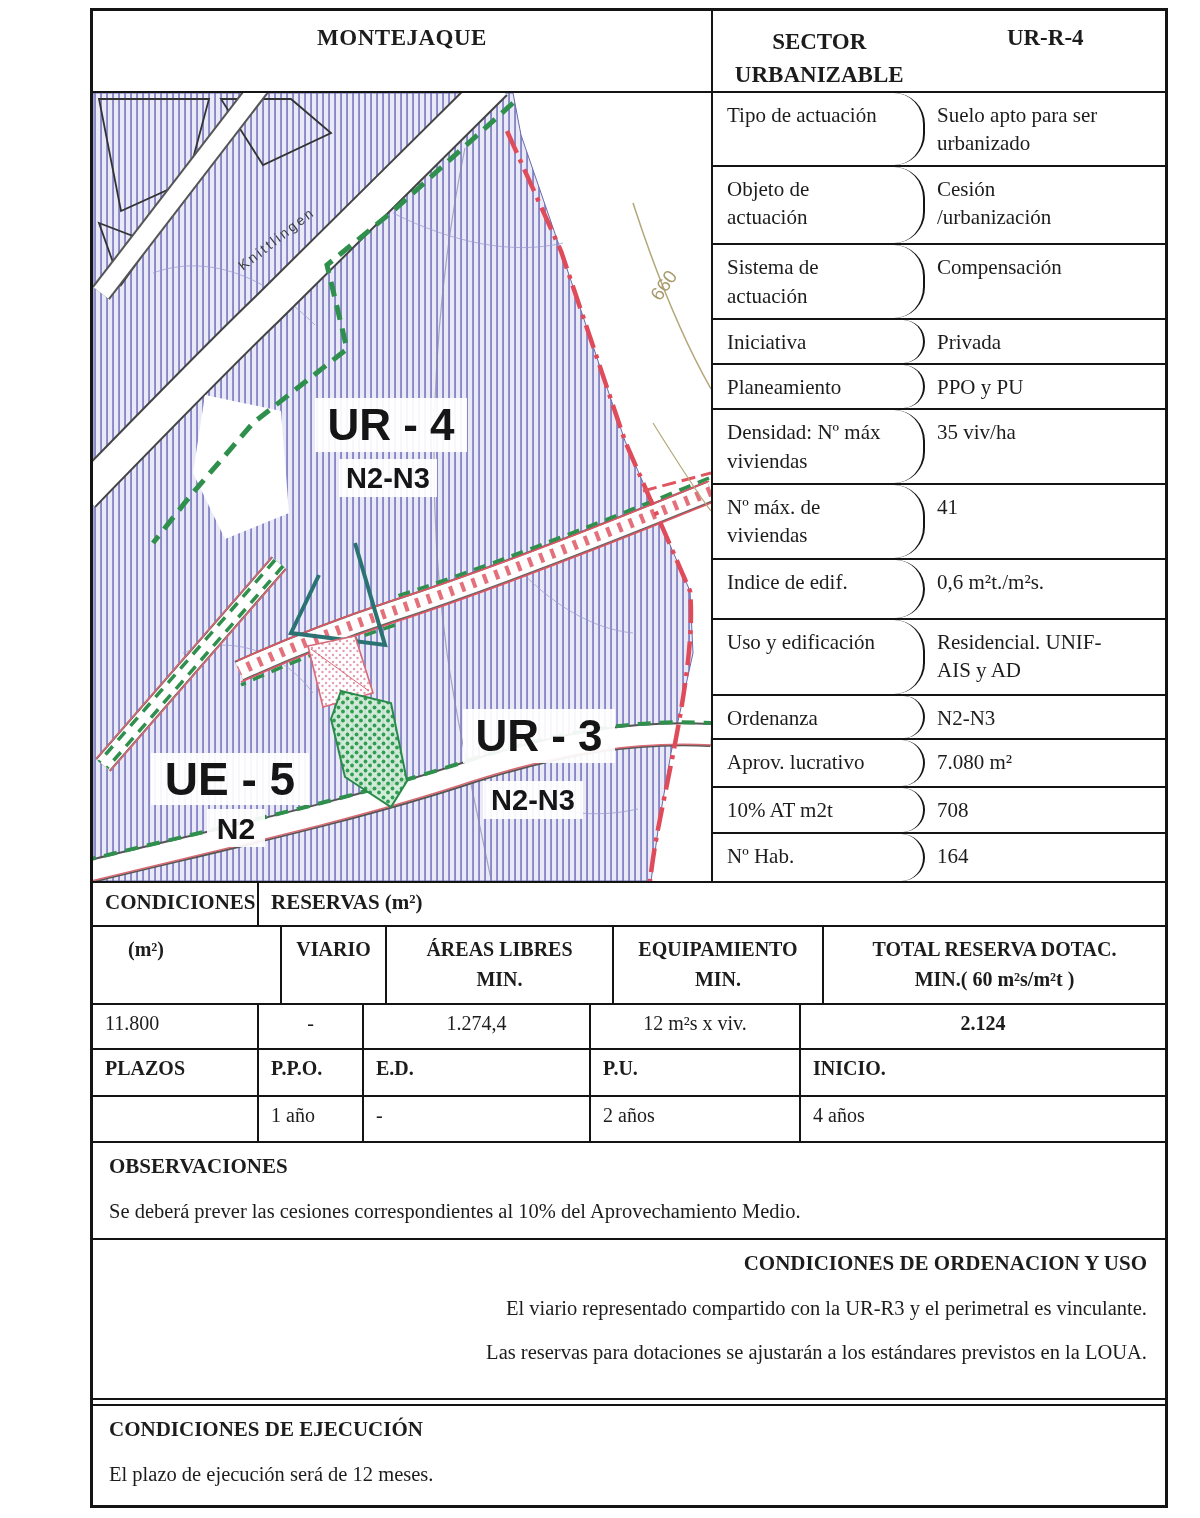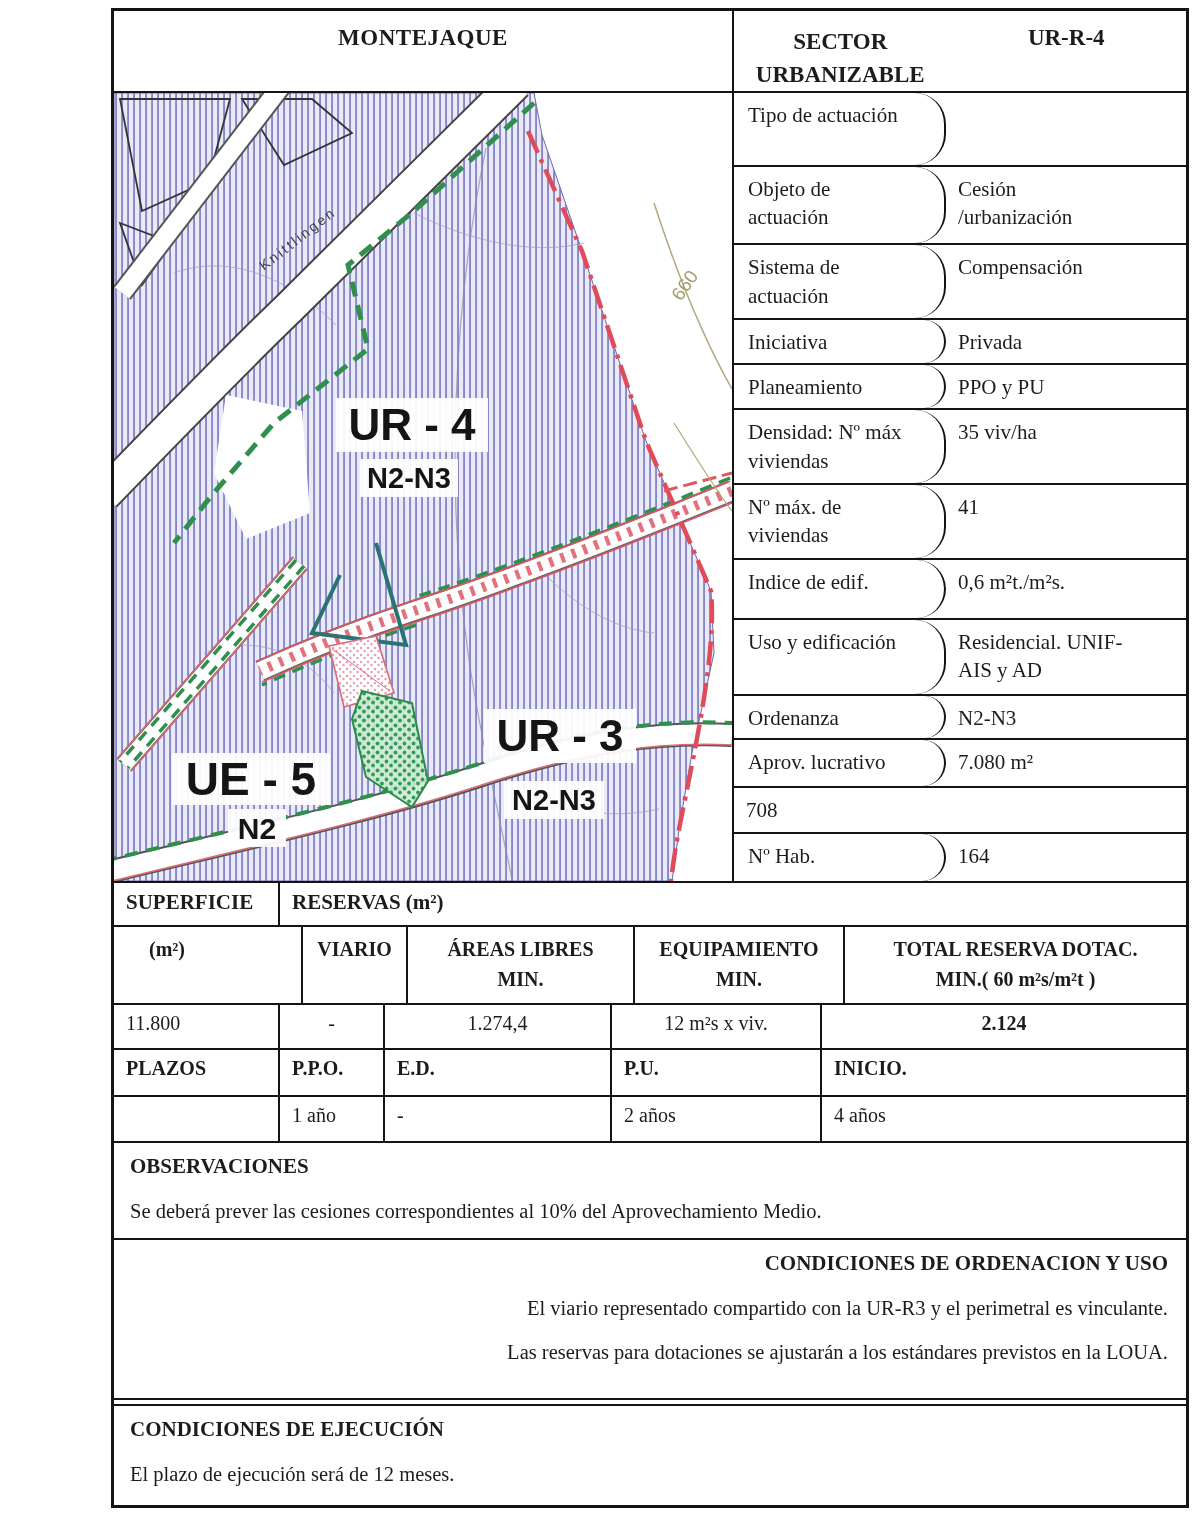--- a/index.html
+++ b/index.html
@@ -1,19 +1,19 @@
 <!DOCTYPE html>
 <html><head>
 <meta charset="utf-8">
 <style>
   * { box-sizing: border-box; margin: 0; padding: 0; }
   html,body { width: 1200px; height: 1518px; background: #ffffff;
     font-family: "Liberation Serif", serif; color: #1c1c1c; }
   .sheet { position: absolute; left: 90px; top: 8px; width: 1078px; height: 1500px;
-    border: 3px solid #141414; background: #fff; display: flex; flex-direction: column; margin-left: 21px; }
+    border: 3px solid #141414; background: #fff; display: flex; flex-direction: column; }
 
   
   .row-header { display: flex; height: 82px; border-bottom: 2px solid #141414; }
   .cell-muni { width: 620px; border-right: 2px solid #141414; text-align: center;
     padding-top: 14px; font-weight: bold; font-size: 23px; letter-spacing: .5px; }
   .cell-sector { flex: 1; display: flex; padding-top: 14px; font-weight: bold; font-size: 23px; }
   .sector-label { width: 47%; text-align: center; white-space: pre-line; line-height: 1.45; }
   .sector-code { flex: 1; text-align: center; }
 
   
@@ -177,20 +177,22 @@
           <text x="137" y="702" font-size="46">UE - 5</text>
           <rect x="114" y="716" width="58" height="38" fill="#ffffff" opacity="0.93"></rect>
           <text x="143" y="746" font-size="30">N2</text>
         </g>
       </svg>
     </div>
 
     <div class="detail-col">
       <div class="drow" style="height:75px">
           <div class="dlabel">Tipo de actuación</div>
+          <div class="dvalue">Suelo apto para ser
+urbanizado</div>
         </div>
       <div class="drow" style="height:80px">
           <div class="dlabel">Objeto de
 actuación</div>
           <div class="dvalue">Cesión
 /urbanización</div>
         </div>
       <div class="drow" style="height:76px">
           <div class="dlabel">Sistema de
 actuación</div>
@@ -225,31 +227,32 @@
         </div>
       <div class="drow" style="height:45px">
           <div class="dlabel">Ordenanza</div>
           <div class="dvalue">N2-N3</div>
         </div>
       <div class="drow" style="height:48px">
           <div class="dlabel">Aprov.  lucrativo</div>
           <div class="dvalue">7.080 m²</div>
         </div>
       <div class="drow" style="height:47px">
+          <div class="dlabel">10% AT m2t</div>
           <div class="dvalue">708</div>
         </div>
       <div class="drow" style="height:48px">
           <div class="dlabel">Nº Hab.</div>
           <div class="dvalue">164</div>
         </div>
     </div>
   </div>
 
   <div class="trow row-sup">
-    <div class="c c1">SUPERFICIE</div>
+    <div class="c c1">CONDICIONES</div>
     <div class="c c5">RESERVAS (m²)</div>
   </div>
   <div class="trow row-cols">
     <div class="c c1">(m²)</div>
     <div class="c c2">VIARIO</div>
     <div class="c c3">ÁREAS LIBRES
 MIN.</div>
     <div class="c c4">EQUIPAMIENTO
 MIN.</div>
     <div class="c c5">TOTAL RESERVA DOTAC.

